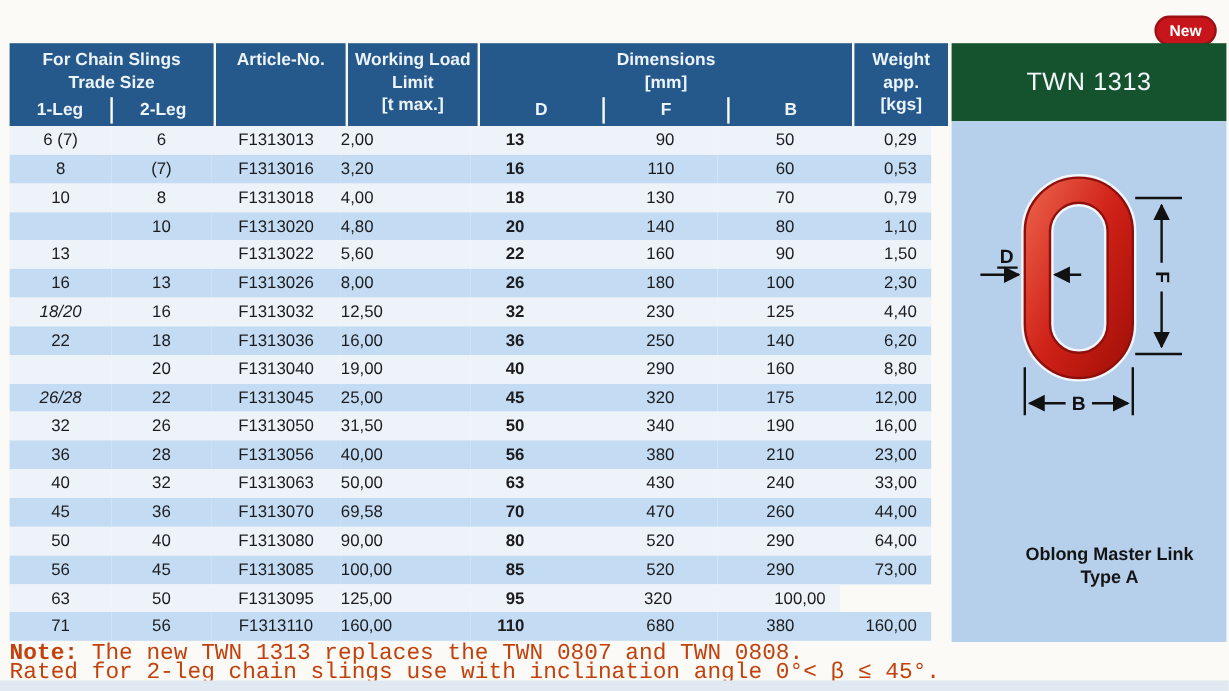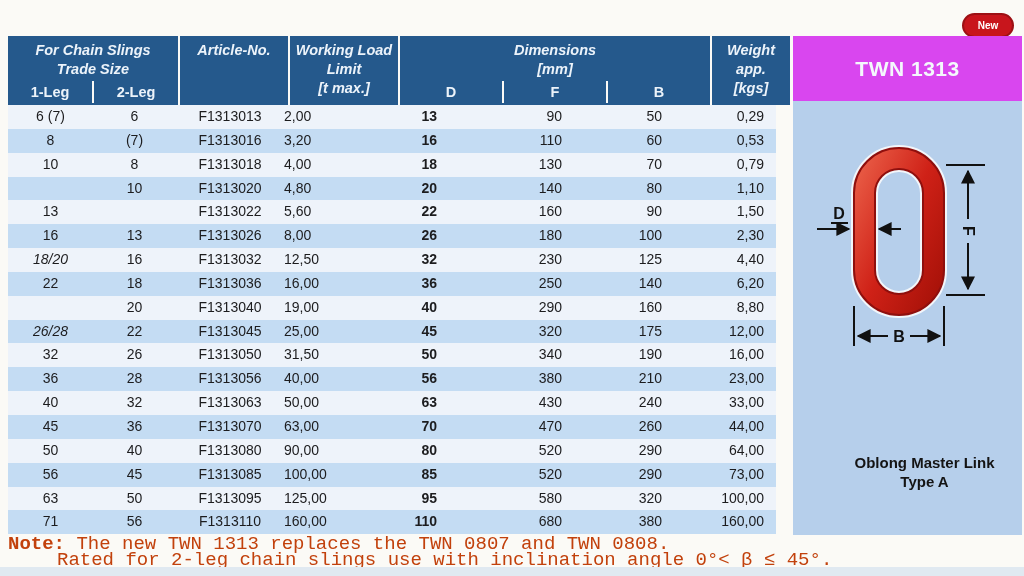--- a/index.html
+++ b/index.html
@@ -11,34 +11,34 @@
     overflow:hidden;
   }
   .page{position:relative;width:1024px;height:576px;}
 
   
   .badge{
     position:absolute;left:962px;top:13px;width:52px;height:25px;
     background:#c8151c;border:2px solid #9d1014;border-radius:15px;
     box-sizing:border-box;
     display:flex;align-items:center;justify-content:center;
-    color:#ffffff;font-weight:bold;font-size:10px;
+    color:#ffffff;font-weight:bold;font-size:13px;
   }
 
   
   .thead{
     position:absolute;left:8px;top:36px;width:782px;height:69px;
     display:flex;gap:2px;
   }
   .hblock{
     background:#25598c;color:#ecf3fa;
     font-weight:bold;font-size:14.5px;text-align:center;
     padding-top:5px;box-sizing:border-box;
   }
-  .hline{height:19px;line-height:19px;white-space:nowrap;font-style:italic;}
+  .hline{height:19px;line-height:19px;white-space:nowrap;}
   .hsub{display:flex;align-items:center;height:22px;margin-top:2px;}
   .hsub .hcell{flex:1;line-height:22px;}
   .hsep{width:2px;height:22px;background:#fbfaf6;}
   .hb-slings{width:170px;}
   .hb-article{width:108px;}
   .hb-wll{width:108px;}
   .hb-dim{width:310px;}
   .hb-weight{width:78px;}
 
   .tbody{position:absolute;left:8px;top:105px;width:782px;}
@@ -58,28 +58,28 @@
   .c-wll{text-align:left;padding-right:27px;}
   .c-d{text-align:right;padding-right:58px;font-weight:bold;}
   .c-f{text-align:right;padding-right:36px;}
   .c-b{text-align:right;padding-right:38px;}
   .c-weight{text-align:right;padding-right:12px;}
   .italic{font-style:italic;}
 
   
   .note{position:absolute;left:8px;top:537px;font-size:19px;line-height:15.5px;color:#c2410c;font-family:Liberation Mono, monospace;}
   .note b{font-weight:bold;}
-  .note .nline2{margin-left:49px;}
+  .note .nline2{}
 
   
   .panel{position:absolute;left:793px;top:36px;width:229px;height:499px;}
   .panel-title{
-    height:65px;background:#d946ef;
+    height:65px;background:#14532d;
     display:flex;align-items:center;justify-content:center;
-    color:#f4f8fc;font-weight:bold;font-size:21px;letter-spacing:0.5px;
+    color:#f4f8fc;font-weight:normal;font-size:21px;letter-spacing:0.5px;
   }
   .panel-body{
     position:relative;height:434px;background:#b6cfeb;
   }
   .diagram{position:absolute;left:0;top:25px;}
   .caption{
     position:absolute;left:17px;top:352px;width:100%;
     text-align:center;font-weight:bold;font-size:15px;line-height:19px;color:#141414;
   }
 
@@ -261,21 +261,21 @@
         <div class="cell c-wll">50,00</div>
         <div class="cell c-d">63</div>
         <div class="cell c-f">430</div>
         <div class="cell c-b">240</div>
         <div class="cell c-weight">33,00</div>
       </div>
       <div class="trow even">
         <div class="cell c-leg1">45</div>
         <div class="cell c-leg2">36</div>
         <div class="cell c-article">F1313070</div>
-        <div class="cell c-wll">63,00</div>
+        <div class="cell c-wll">69,58</div>
         <div class="cell c-d">70</div>
         <div class="cell c-f">470</div>
         <div class="cell c-b">260</div>
         <div class="cell c-weight">44,00</div>
       </div>
       <div class="trow odd">
         <div class="cell c-leg1">50</div>
         <div class="cell c-leg2">40</div>
         <div class="cell c-article">F1313080</div>
         <div class="cell c-wll">90,00</div>
@@ -293,21 +293,20 @@
         <div class="cell c-f">520</div>
         <div class="cell c-b">290</div>
         <div class="cell c-weight">73,00</div>
       </div>
       <div class="trow odd">
         <div class="cell c-leg1">63</div>
         <div class="cell c-leg2">50</div>
         <div class="cell c-article">F1313095</div>
         <div class="cell c-wll">125,00</div>
         <div class="cell c-d">95</div>
-        <div class="cell c-f">580</div>
         <div class="cell c-b">320</div>
         <div class="cell c-weight">100,00</div>
       </div>
       <div class="trow even">
         <div class="cell c-leg1">71</div>
         <div class="cell c-leg2">56</div>
         <div class="cell c-article">F1313110</div>
         <div class="cell c-wll">160,00</div>
         <div class="cell c-d">110</div>
         <div class="cell c-f">680</div>

